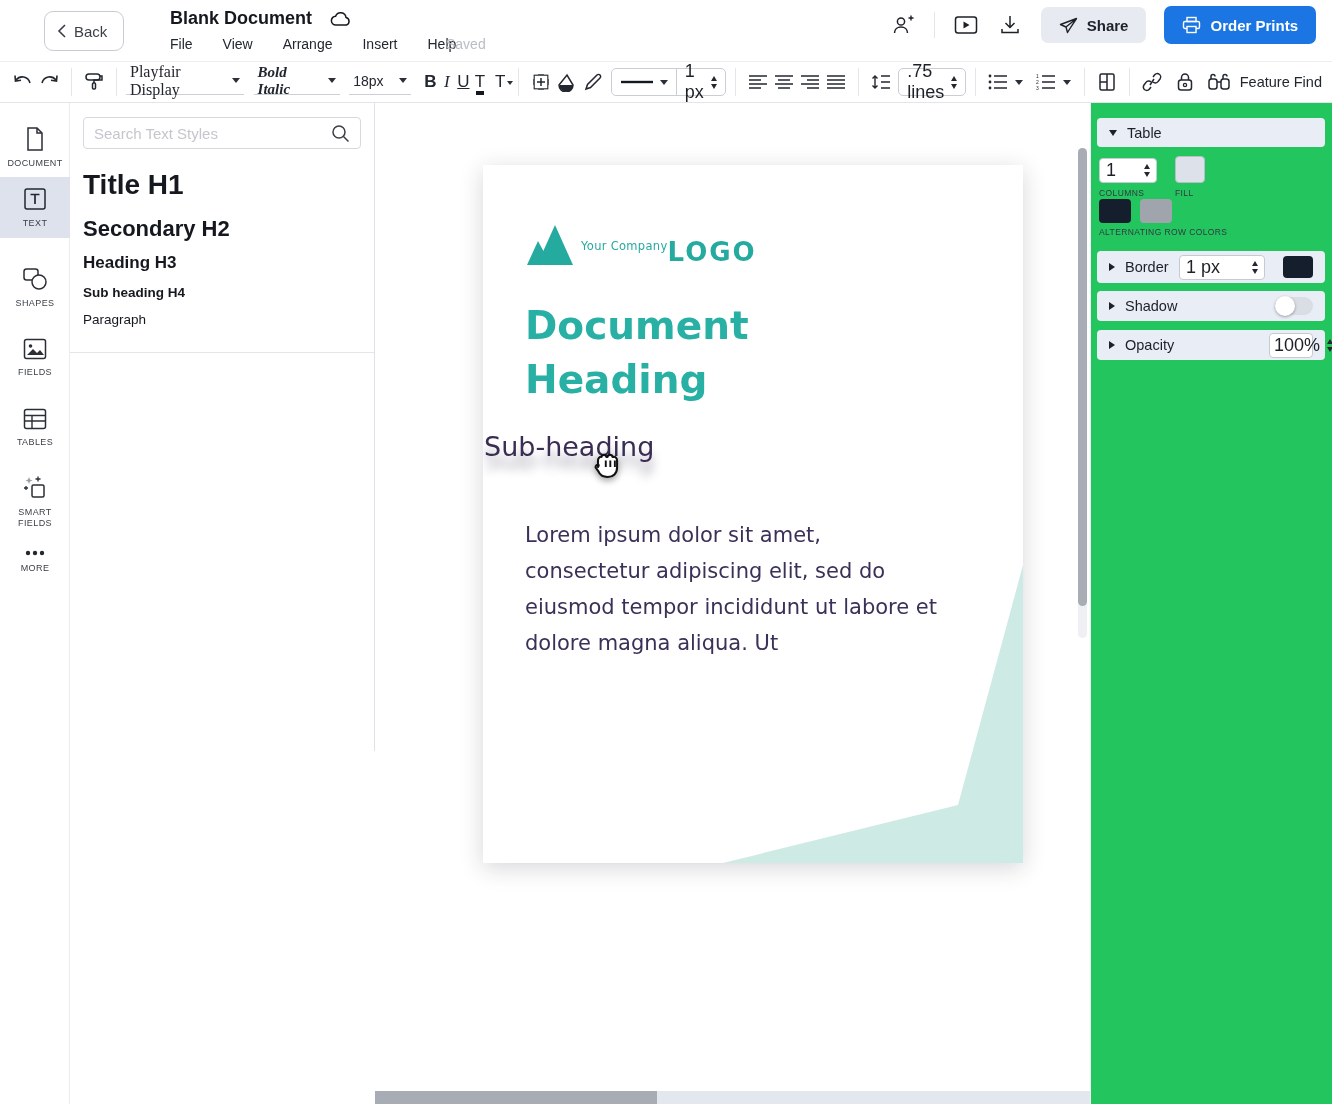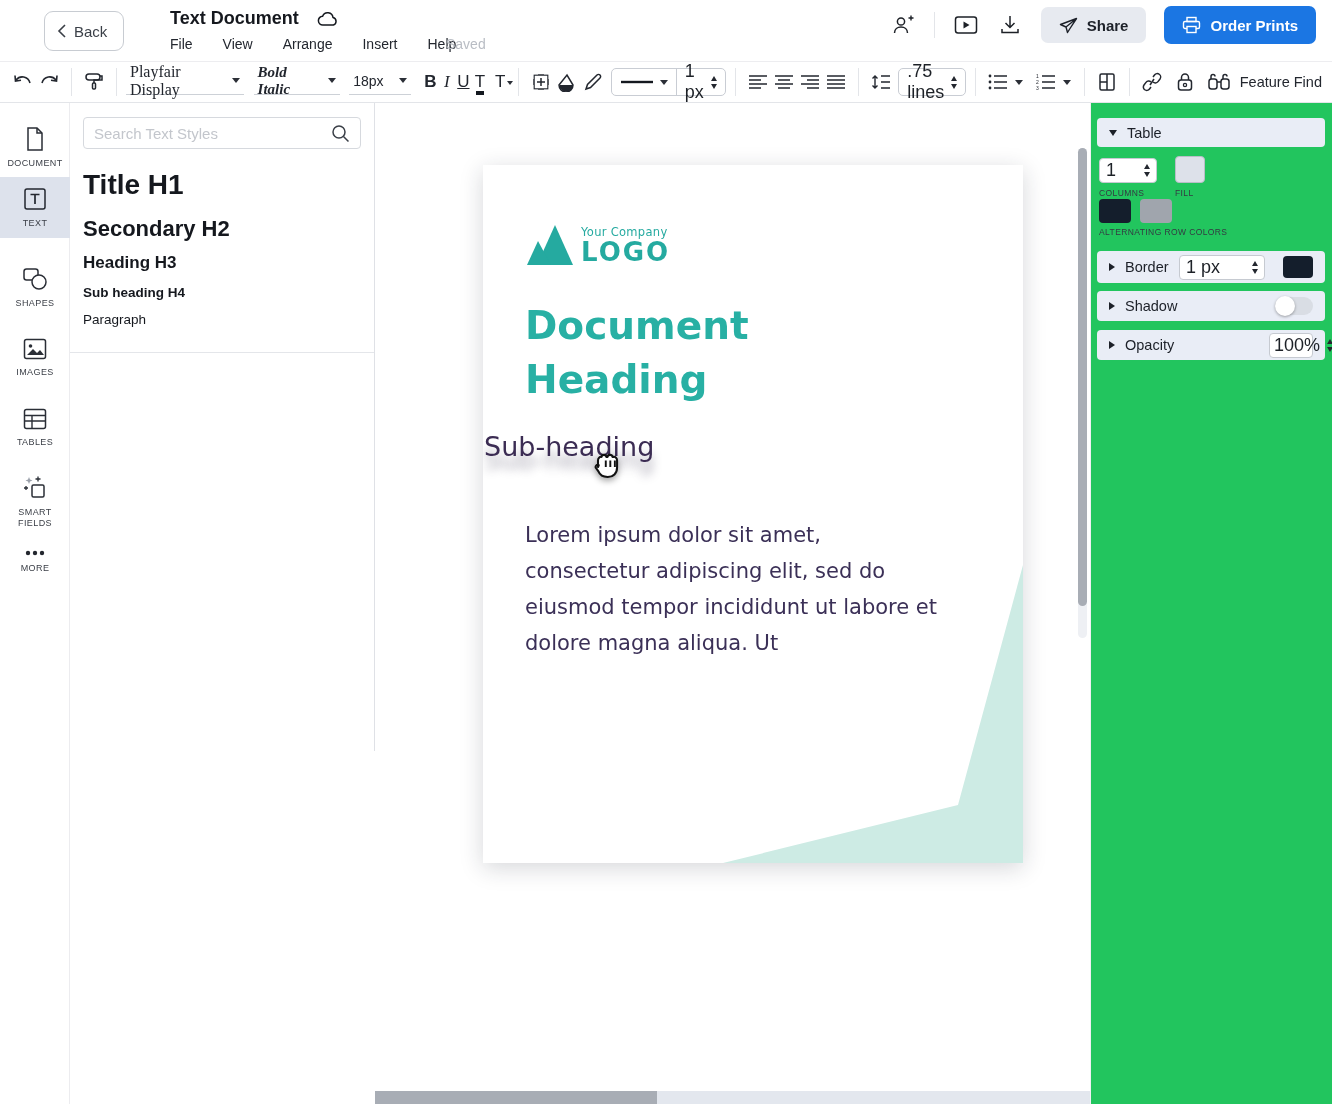--- a/index.html
+++ b/index.html
@@ -62,21 +62,21 @@
   .st-h3 { top:150px; font-size:17px; font-weight:700; }
   .st-h4 { top:182px; font-size:13.5px; font-weight:700; }
   .st-p  { top:209px; font-size:13.5px; font-weight:400; }
   .panel-divider { position:absolute; left:0; top:249px; width:304px; height:1px; background:#e4e6ea; }
 
   
   .canvas { position:absolute; left:375px; top:103px; width:715px; bottom:0; background:#fff; z-index:1; }
   .page { position:absolute; left:108px; top:62px; width:540px; height:698px; background:#fff; box-shadow:0 5px 22px rgba(30,34,48,.18); overflow:hidden; }
   .mint-shape { position:absolute; left:0; top:0; width:540px; height:698px; }
   .logo { position:absolute; left:44px; top:60px; display:flex; align-items:flex-end; gap:8px; }
-  .logo-text { display:flex; flex-direction:column; }
+  .logo-text { display:flex; }
   .logo-top { font-size:11.5px; color:#25aaa0; letter-spacing:.3px; font-family:"DejaVu Sans",sans-serif; }
   .logo-word { font-size:26px; font-weight:700; color:#25aaa0; letter-spacing:2px; line-height:26px; font-family:"DejaVu Sans",sans-serif; }
   .doc-heading { position:absolute; left:42px; top:134px; width:300px; font-size:39px; line-height:54px; font-weight:600; color:#28b0a4; font-family:"DejaVu Sans",sans-serif; }
   .sub-heading { position:absolute; left:1px; top:266px; font-size:27px; font-weight:500; color:#3b2c53; font-family:"DejaVu Sans",sans-serif; text-shadow:0 13px 10px rgba(50,45,75,.40); }
   .body-par { position:absolute; left:42px; top:352px; width:420px; font-size:21px; line-height:36px; color:#3b3057; font-family:"DejaVu Sans",sans-serif; }
   .grab-cursor { position:absolute; left:105px; top:280px; width:42px; height:44px; filter:drop-shadow(0 3px 3px rgba(0,0,0,.35)); z-index:6; }
   .vscroll-track { position:absolute; right:3px; top:45px; width:9px; height:490px; background:#eef0f4; border-radius:5px; }
   .vscroll-thumb { position:absolute; right:3px; top:45px; width:9px; height:458px; background:#a8adb5; border-radius:5px; cursor:pointer; }
   .hscroll-track { position:absolute; left:0; bottom:0; width:715px; height:13px; background:#e3e7ee; }
   .hscroll-thumb { position:absolute; left:0; bottom:0; width:282px; height:13px; background:#a8adb5; cursor:pointer; }
@@ -99,21 +99,21 @@
   <button class="back-btn">
     <span class="icon">
       <svg width="9" height="14" viewBox="0 0 9 14">
           <path d="M8 1 L2 7 L8 13" fill="none" stroke="#3a3f47" stroke-width="1.6"></path>
         </svg>
     </span>
     <span>Back</span>
   </button>
 
   <div class="title-wrap">
-    <span class="doc-title">Text Document</span>
+    <span class="doc-title">Blank Document</span>
     <span class="cloud icon">
       <svg width="22" height="16" viewBox="0 0 22 16">
           <path d="M6 14 a4.4 4.4 0 0 1-.4-8.8 A5.4 5.4 0 0 1 16 6.5 a3.9 3.9 0 0 1 .4 7.5 z" fill="none" stroke="#14181e" stroke-width="1.5"></path>
         </svg>
     </span>
   </div>
 
   <div class="menu-row">
     <span>File</span>
     <span>View</span>
@@ -371,21 +371,21 @@
     <span class="lbl">SHAPES</span>
   </div>
   <div class="rail-item" style="top:225px">
     <span class="icon">
       <svg width="26" height="24" viewBox="0 0 26 24">
           <rect x="2.5" y="2.5" width="21" height="19" rx="2" fill="none" stroke="#2a2e36" stroke-width="1.5"></rect>
           <circle cx="8.5" cy="9" r="1.8" fill="#2a2e36"></circle>
           <path d="M5 18 l6-6 4 4 3-3 4 5 z" fill="#2a2e36"></path>
         </svg>
     </span>
-    <span class="lbl">IMAGES</span>
+    <span class="lbl">FIELDS</span>
   </div>
   <div class="rail-item" style="top:295px">
     <span class="icon">
       <svg width="26" height="24" viewBox="0 0 26 24">
           <rect x="2.5" y="2.5" width="21" height="19" rx="2" fill="none" stroke="#2a2e36" stroke-width="1.5"></rect>
           <path d="M2.5 8.5 h21 M2.5 14 h21 M10 8.5 V21.5" stroke="#2a2e36" stroke-width="1.4"></path>
         </svg>
     </span>
     <span class="lbl">TABLES</span>
   </div>

